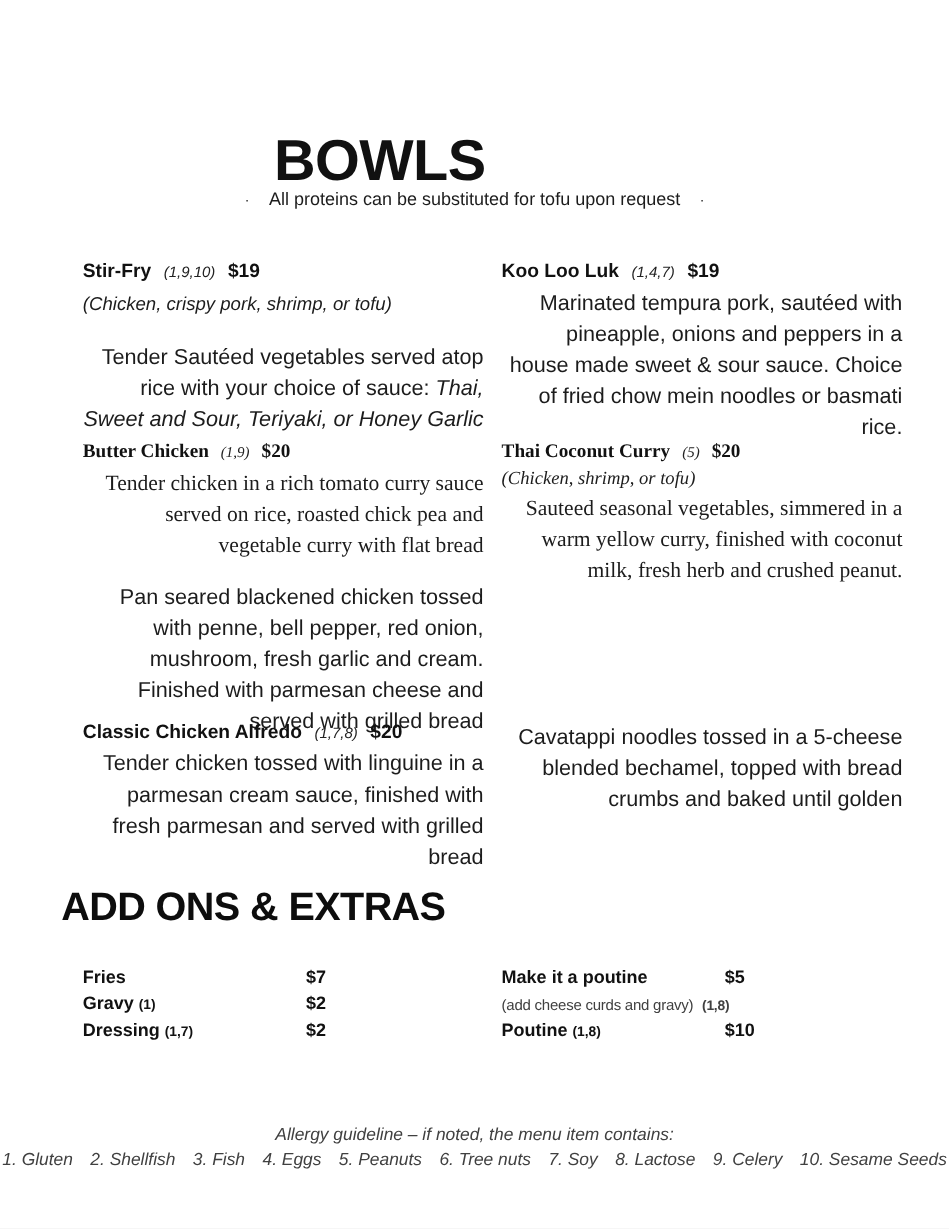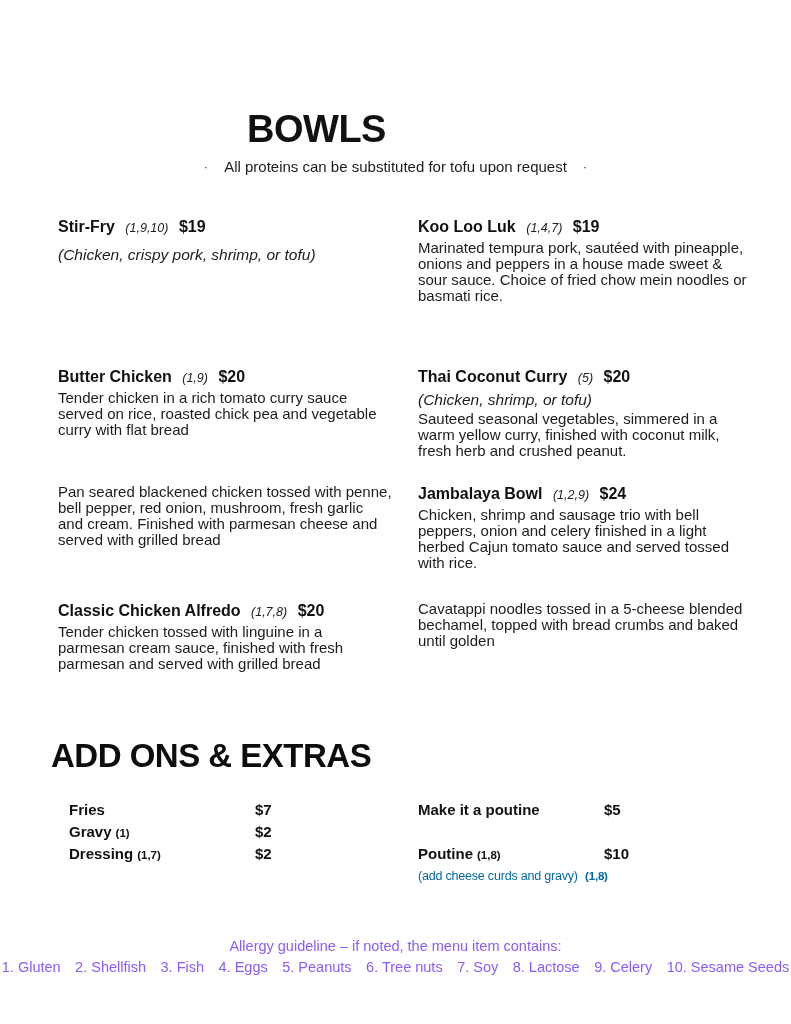--- a/index.html
+++ b/index.html
@@ -9,64 +9,64 @@
     background:#ffffff;
     font-family:"Liberation Sans",sans-serif;
     color:#1c1c1c;
     overflow:hidden;
     margin:0 auto;
   }
   
   .title{
     position:absolute;top:110px;left:0;width:633px;
     text-align:center;
-    font-size:38px;font-weight:700;letter-spacing:-0.5px;
+    font-size:48px;font-weight:700;letter-spacing:-0.5px;
     color:#111;line-height:1.05;
   }
   .subtitle{
     position:absolute;top:158px;left:0;width:791px;
     display:flex;justify-content:center;align-items:center;gap:16px;
     font-size:15px;color:#1c1c1c;
   }
   .subtitle .dot{font-size:13px;color:#333;}
   
   .bowl-item{position:absolute;width:334px;}
-  .col-left{left:58px;}
+  .col-left{left:69px;}
   .col-right{left:418px;}
   .row-1{top:216px;}
-  .row-2{top:366px;}
+  .row-2{top:366px;font-family:Liberation Serif, serif;}
   .row-3{top:483px;}
   .row-4{top:600px;}
   .item-head{line-height:22px;white-space:nowrap;}
   .item-name{font-weight:700;font-size:16px;color:#111;}
   .item-allergens{font-style:italic;font-size:12.5px;color:#222;margin-left:6px;}
   .item-price{font-weight:700;font-size:16px;color:#111;margin-left:6px;}
   .item-options{font-style:italic;font-size:15.5px;line-height:21px;margin:0;}
   .opts-gap{margin:5px 0 20px 0;}
-  .item-desc{font-size:15px;line-height:16px;margin:1px 0 0 0;}
+  .item-desc{font-size:18px;line-height:26px;margin:1px 0 0 0;text-align:right;}
   .item-desc .it{font-style:italic;}
   
   .addons-title{
     position:absolute;top:738px;left:51px;
     font-size:33px;font-weight:700;letter-spacing:-0.5px;color:#0d0d0d;
     line-height:1.1;
   }
   .addon-list{position:absolute;top:801px;width:340px;}
   .addon-list.left{left:69px;}
   .addon-list.right{left:418px;}
-  .addon-row{display:flex;align-items:flex-start;height:22px;}
+  .addon-row{display:flex;align-items:flex-end;height:22px;}
   .addon-name{width:186px;font-weight:700;font-size:15px;color:#111;white-space:nowrap;}
   .addon-allergens{font-weight:700;font-size:11.5px;margin-left:4px;}
   .addon-price{font-weight:700;font-size:15px;color:#111;}
-  .addon-note{font-weight:400;font-size:12.5px;letter-spacing:-0.2px;color:#0369a1;margin-top:46px;}
+  .addon-note{font-weight:400;font-size:12.5px;letter-spacing:-0.2px;color:#404040;margin-top:46px;}
   .addon-note .addon-allergens{font-size:11.5px;}
   
   .footer{
     position:absolute;top:936px;left:0;width:791px;
-    text-align:center;color:#8b5cf6;
+    text-align:center;font-style:italic;color:#404040;
   }
   .footer-line1{font-size:14.5px;line-height:21px;}
   .footer-line2{font-size:14.5px;line-height:21px;}
 </style>
 </head>
 <body>
 
 <div class="page">
 
   <div class="title">BOWLS</div>
@@ -76,20 +76,21 @@
     <span class="dot">·</span>
   </div>
 
   <div class="bowl-item col-left row-1">
     <div class="item-head">
       <span class="item-name">Stir-Fry</span>
       <span class="item-allergens">(1,9,10)</span>
       <span class="item-price">$19</span>
     </div>
     <div class="item-options opts-gap">(Chicken, crispy pork, shrimp, or tofu)</div>
+    <p class="item-desc"><span>Tender Sautéed vegetables served atop rice with your choice of sauce: </span><span class="it">Thai, Sweet and Sour, Teriyaki, or Honey Garlic</span></p>
   </div>
 
   <div class="bowl-item col-right row-1">
     <div class="item-head">
       <span class="item-name">Koo Loo Luk</span>
       <span class="item-allergens">(1,4,7)</span>
       <span class="item-price">$19</span>
     </div>
     <p class="item-desc">Marinated tempura pork, sautéed with pineapple, onions and peppers in a house made sweet &amp; sour sauce. Choice of fried chow mein noodles or basmati rice.</p>
   </div>
@@ -110,28 +111,20 @@
       <span class="item-price">$20</span>
     </div>
     <div class="item-options">(Chicken, shrimp, or tofu)</div>
     <p class="item-desc">Sauteed seasonal vegetables, simmered in a warm yellow curry, finished with coconut milk, fresh herb and crushed peanut.</p>
   </div>
 
   <div class="bowl-item col-left row-3">
     <p class="item-desc">Pan seared blackened chicken tossed with penne, bell pepper, red onion, mushroom, fresh garlic and cream. Finished with parmesan cheese and served with grilled bread</p>
   </div>
 
-  <div class="bowl-item col-right row-3">
-    <div class="item-head">
-      <span class="item-name">Jambalaya Bowl</span>
-      <span class="item-allergens">(1,2,9)</span>
-      <span class="item-price">$24</span>
-    </div>
-    <p class="item-desc">Chicken, shrimp and sausage trio with bell peppers, onion and celery finished in a light herbed Cajun tomato sauce and served tossed with rice.</p>
-  </div>
 
   <div class="bowl-item col-left row-4">
     <div class="item-head">
       <span class="item-name">Classic Chicken Alfredo</span>
       <span class="item-allergens">(1,7,8)</span>
       <span class="item-price">$20</span>
     </div>
     <p class="item-desc">Tender chicken tossed with linguine in a parmesan cream sauce, finished with fresh parmesan and served with grilled bread</p>
   </div>
 

